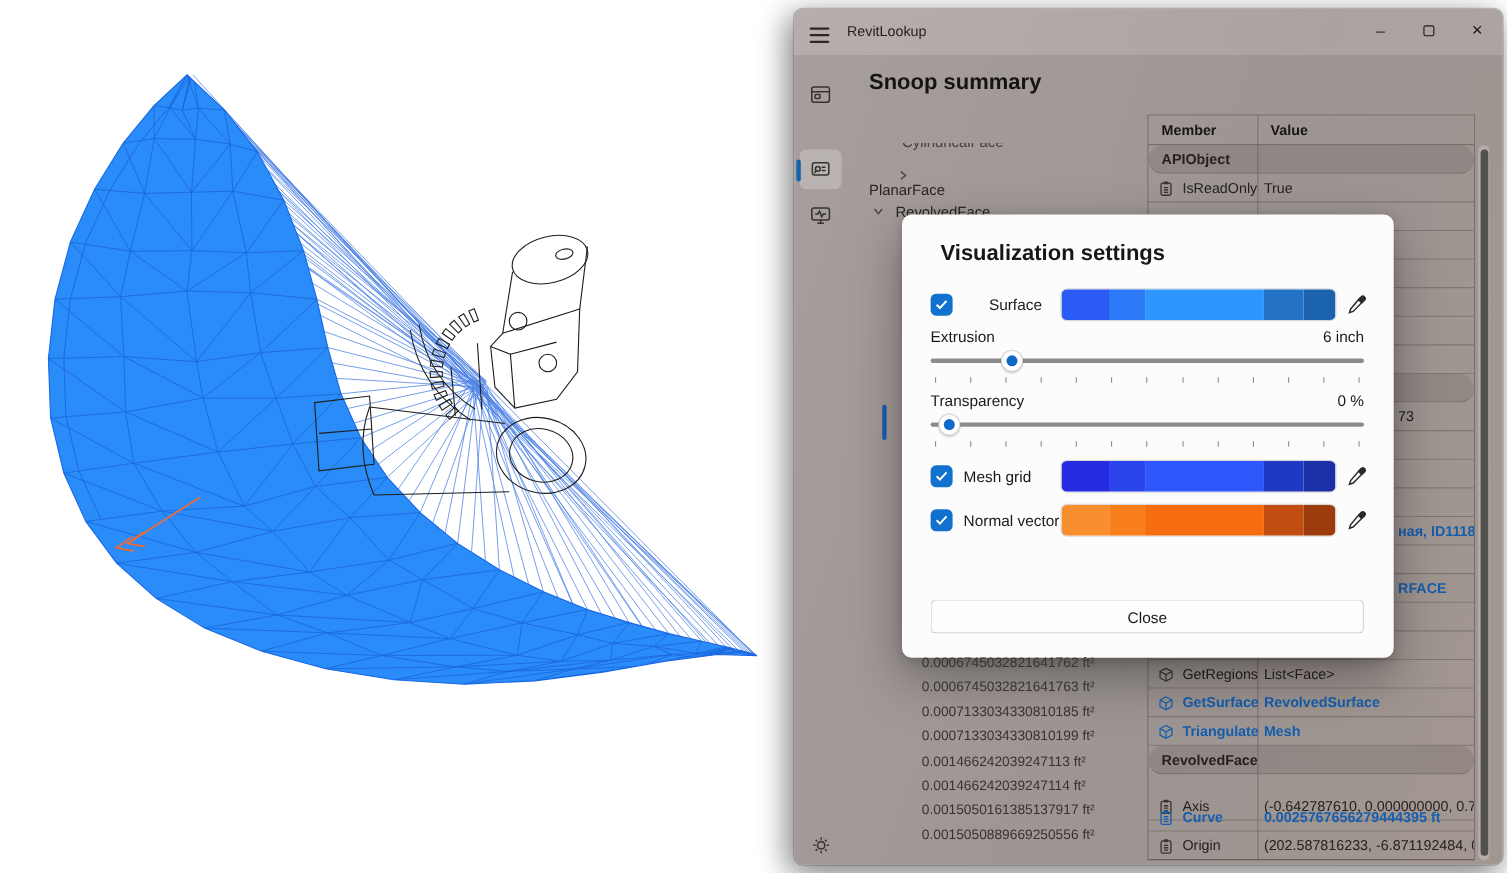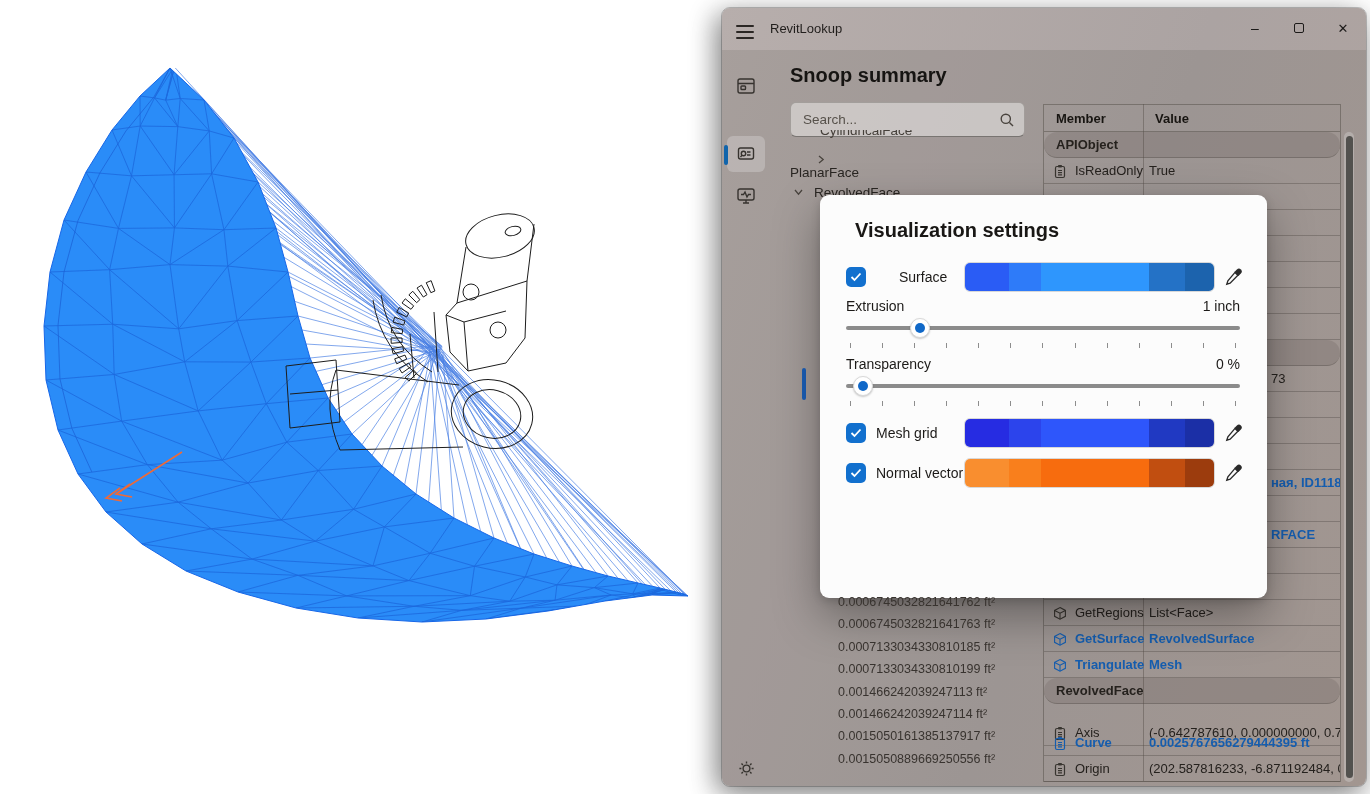--- a/index.html
+++ b/index.html
@@ -444,27 +444,20 @@
         <svg width="21" height="21" viewBox="0 0 21 21">
           <circle cx="10.5" cy="10.5" r="3.4"></circle>
           <path d="M10.5 3.4 V5.4 M10.5 15.6 V17.6 M3.4 10.5 H5.4 M15.6 10.5 H17.6 M5.5 5.5 L6.9 6.9 M14.1 14.1 L15.5 15.5 M15.5 5.5 L14.1 6.9 M6.9 14.1 L5.5 15.5"></path>
         </svg>
       </div>
 
     </div>
 
     <div class="page-title">Snoop summary</div>
 
-    <div class="searchbox">
-      <input type="text" placeholder="Search..." style="">
-      <svg class="search-ic" width="16" height="16" viewBox="0 0 16 16">
-        <circle cx="6.8" cy="6.8" r="4.6" fill="none" stroke="#4e4843" stroke-width="1.4"></circle>
-        <path d="M10.4 10.4 L14 14" stroke="#4e4843" stroke-width="1.4"></path>
-      </svg>
-    </div>
 
     <div class="clipped-row"><span>CylindricalFace</span></div>
 
     <div class="tree-item" style="top:146px;flex-direction:column;">
       <span class="tree-chev">
         <svg width="10" height="11" viewBox="0 0 10 11">
             <path d="M3 2 L7.2 5.5 L3 9" fill="none" stroke="#4e4843" stroke-width="1.3"></path>
           </svg>
       </span>
       <span>PlanarFace</span>
@@ -601,21 +594,21 @@
           <div style="width: 43.5%; background: rgb(46, 150, 253);"></div>
           <div style="width: 14.5%; background: rgb(36, 114, 198);"></div>
           <div style="width: 11.5%; background: rgb(28, 99, 173);"></div>
         </div>
       <svg class="dropper" style="top:72px;" viewBox="0 0 18 18">
         <path d="M11.6 2.2 a2.5 2.5 0 0 1 3.6 3.6 L13 8 L9.4 4.4 Z" fill="#2a2a2a"></path>
         <path d="M9.9 4.9 L12.5 7.5 L5.5 14.5 L2.5 15.5 L3.5 12.5 Z" fill="none" stroke="#2a2a2a" stroke-width="1.2"></path>
       </svg>
 
       <div class="p-label" style="top:103px;">Extrusion</div>
-      <div class="p-value" style="top:103px;">1 inch</div>
+      <div class="p-value" style="top:103px;">6 inch</div>
       <div class="slider" id="sl-extrusion" style="top:123px;">
         <div class="track"></div>
           <div class="thumb" style="left: 63.58px;">
             <div class="dot"></div>
           </div>
       </div>
       <div class="ticks" id="tk-extrusion" style="top:148px;">
           <i></i>
           <i></i>
           <i></i>
@@ -688,20 +681,21 @@
           <div style="width: 13%; background: rgb(249, 127, 28);"></div>
           <div style="width: 43.5%; background: rgb(247, 108, 14);"></div>
           <div style="width: 14.5%; background: rgb(193, 78, 16);"></div>
           <div style="width: 11.5%; background: rgb(156, 60, 13);"></div>
         </div>
       <svg class="dropper" style="top:268px;" viewBox="0 0 18 18">
         <path d="M11.6 2.2 a2.5 2.5 0 0 1 3.6 3.6 L13 8 L9.4 4.4 Z" fill="#2a2a2a"></path>
         <path d="M9.9 4.9 L12.5 7.5 L5.5 14.5 L2.5 15.5 L3.5 12.5 Z" fill="none" stroke="#2a2a2a" stroke-width="1.2"></path>
       </svg>
 
+      <div class="close-btn">Close</div>
     </div>
 
   <div class="area-item" style="top: 583px;">0.0006745032821641762 ft²</div>
       <div class="area-item" style="top: 605.4px;">0.0006745032821641763 ft²</div>
       <div class="area-item" style="top: 627.8px;">0.0007133034330810185 ft²</div>
       <div class="area-item" style="top: 650.2px;">0.0007133034330810199 ft²</div>
       <div class="area-item" style="top: 672.6px;">0.001466242039247113 ft²</div>
       <div class="area-item" style="top: 695px;">0.001466242039247114 ft²</div>
       <div class="area-item" style="top: 717.4px;">0.0015050161385137917 ft²</div>
       <div class="area-item" style="top: 739.8px;">0.0015050889669250556 ft²</div>

